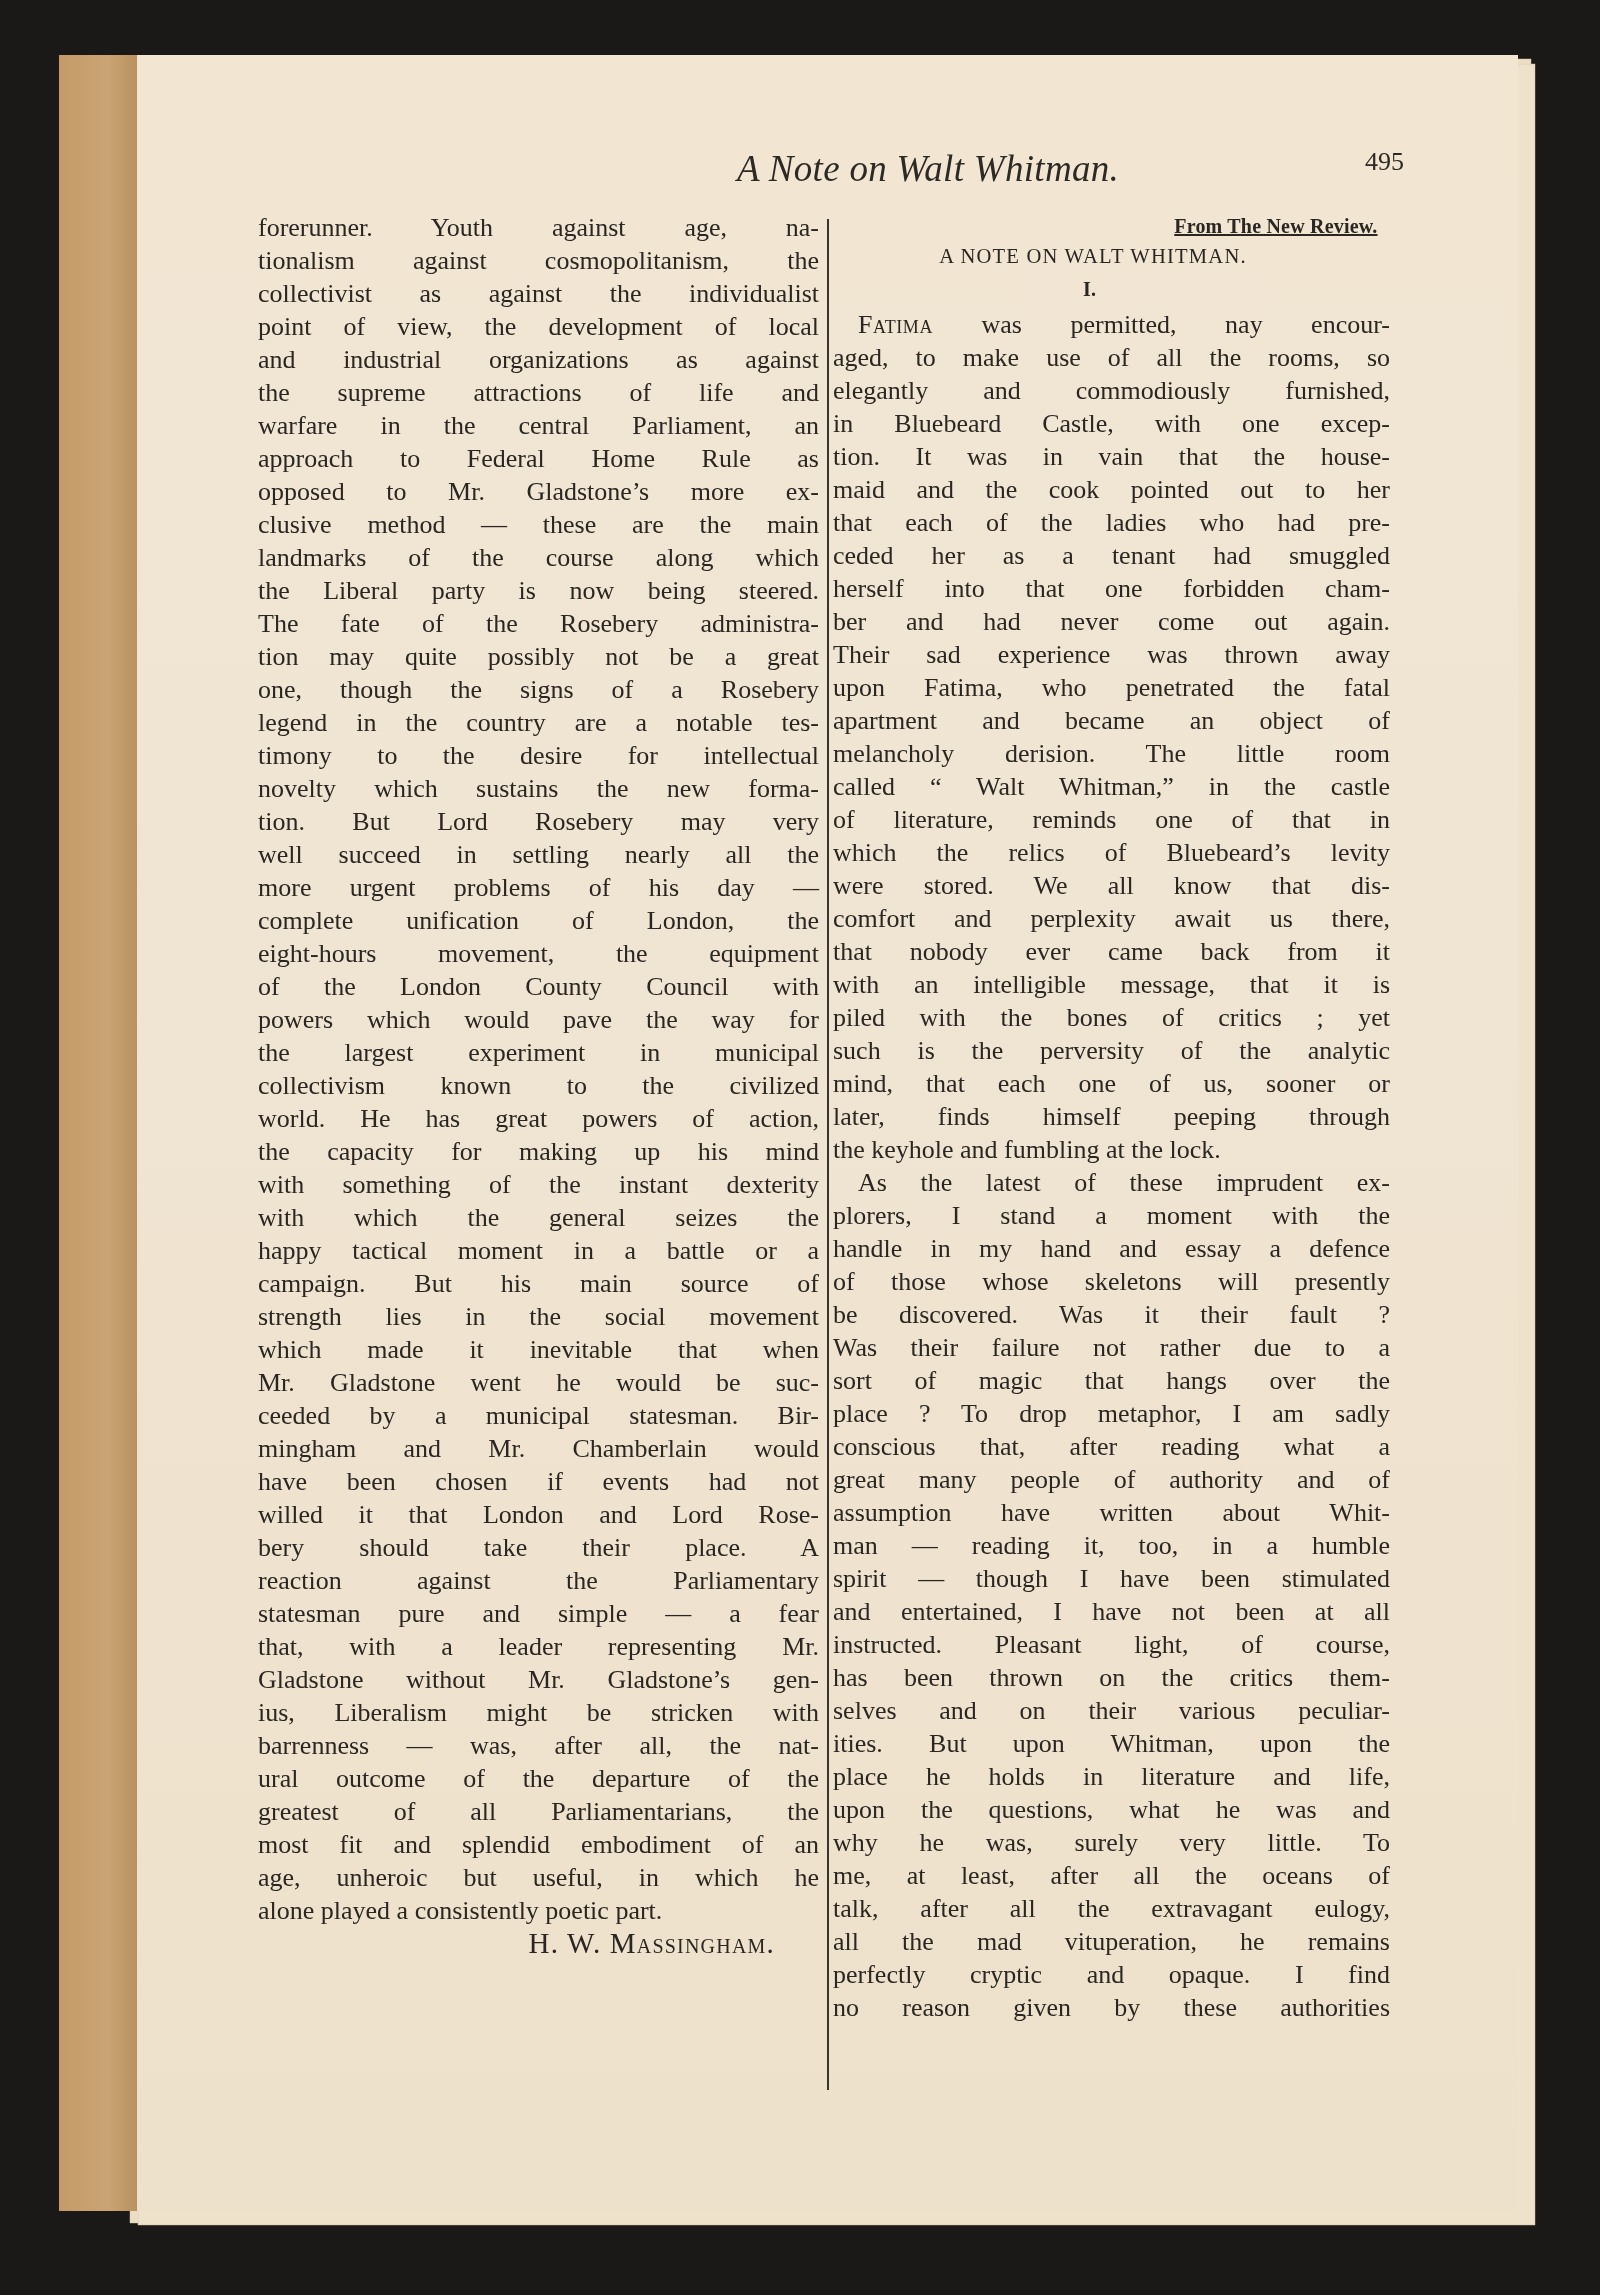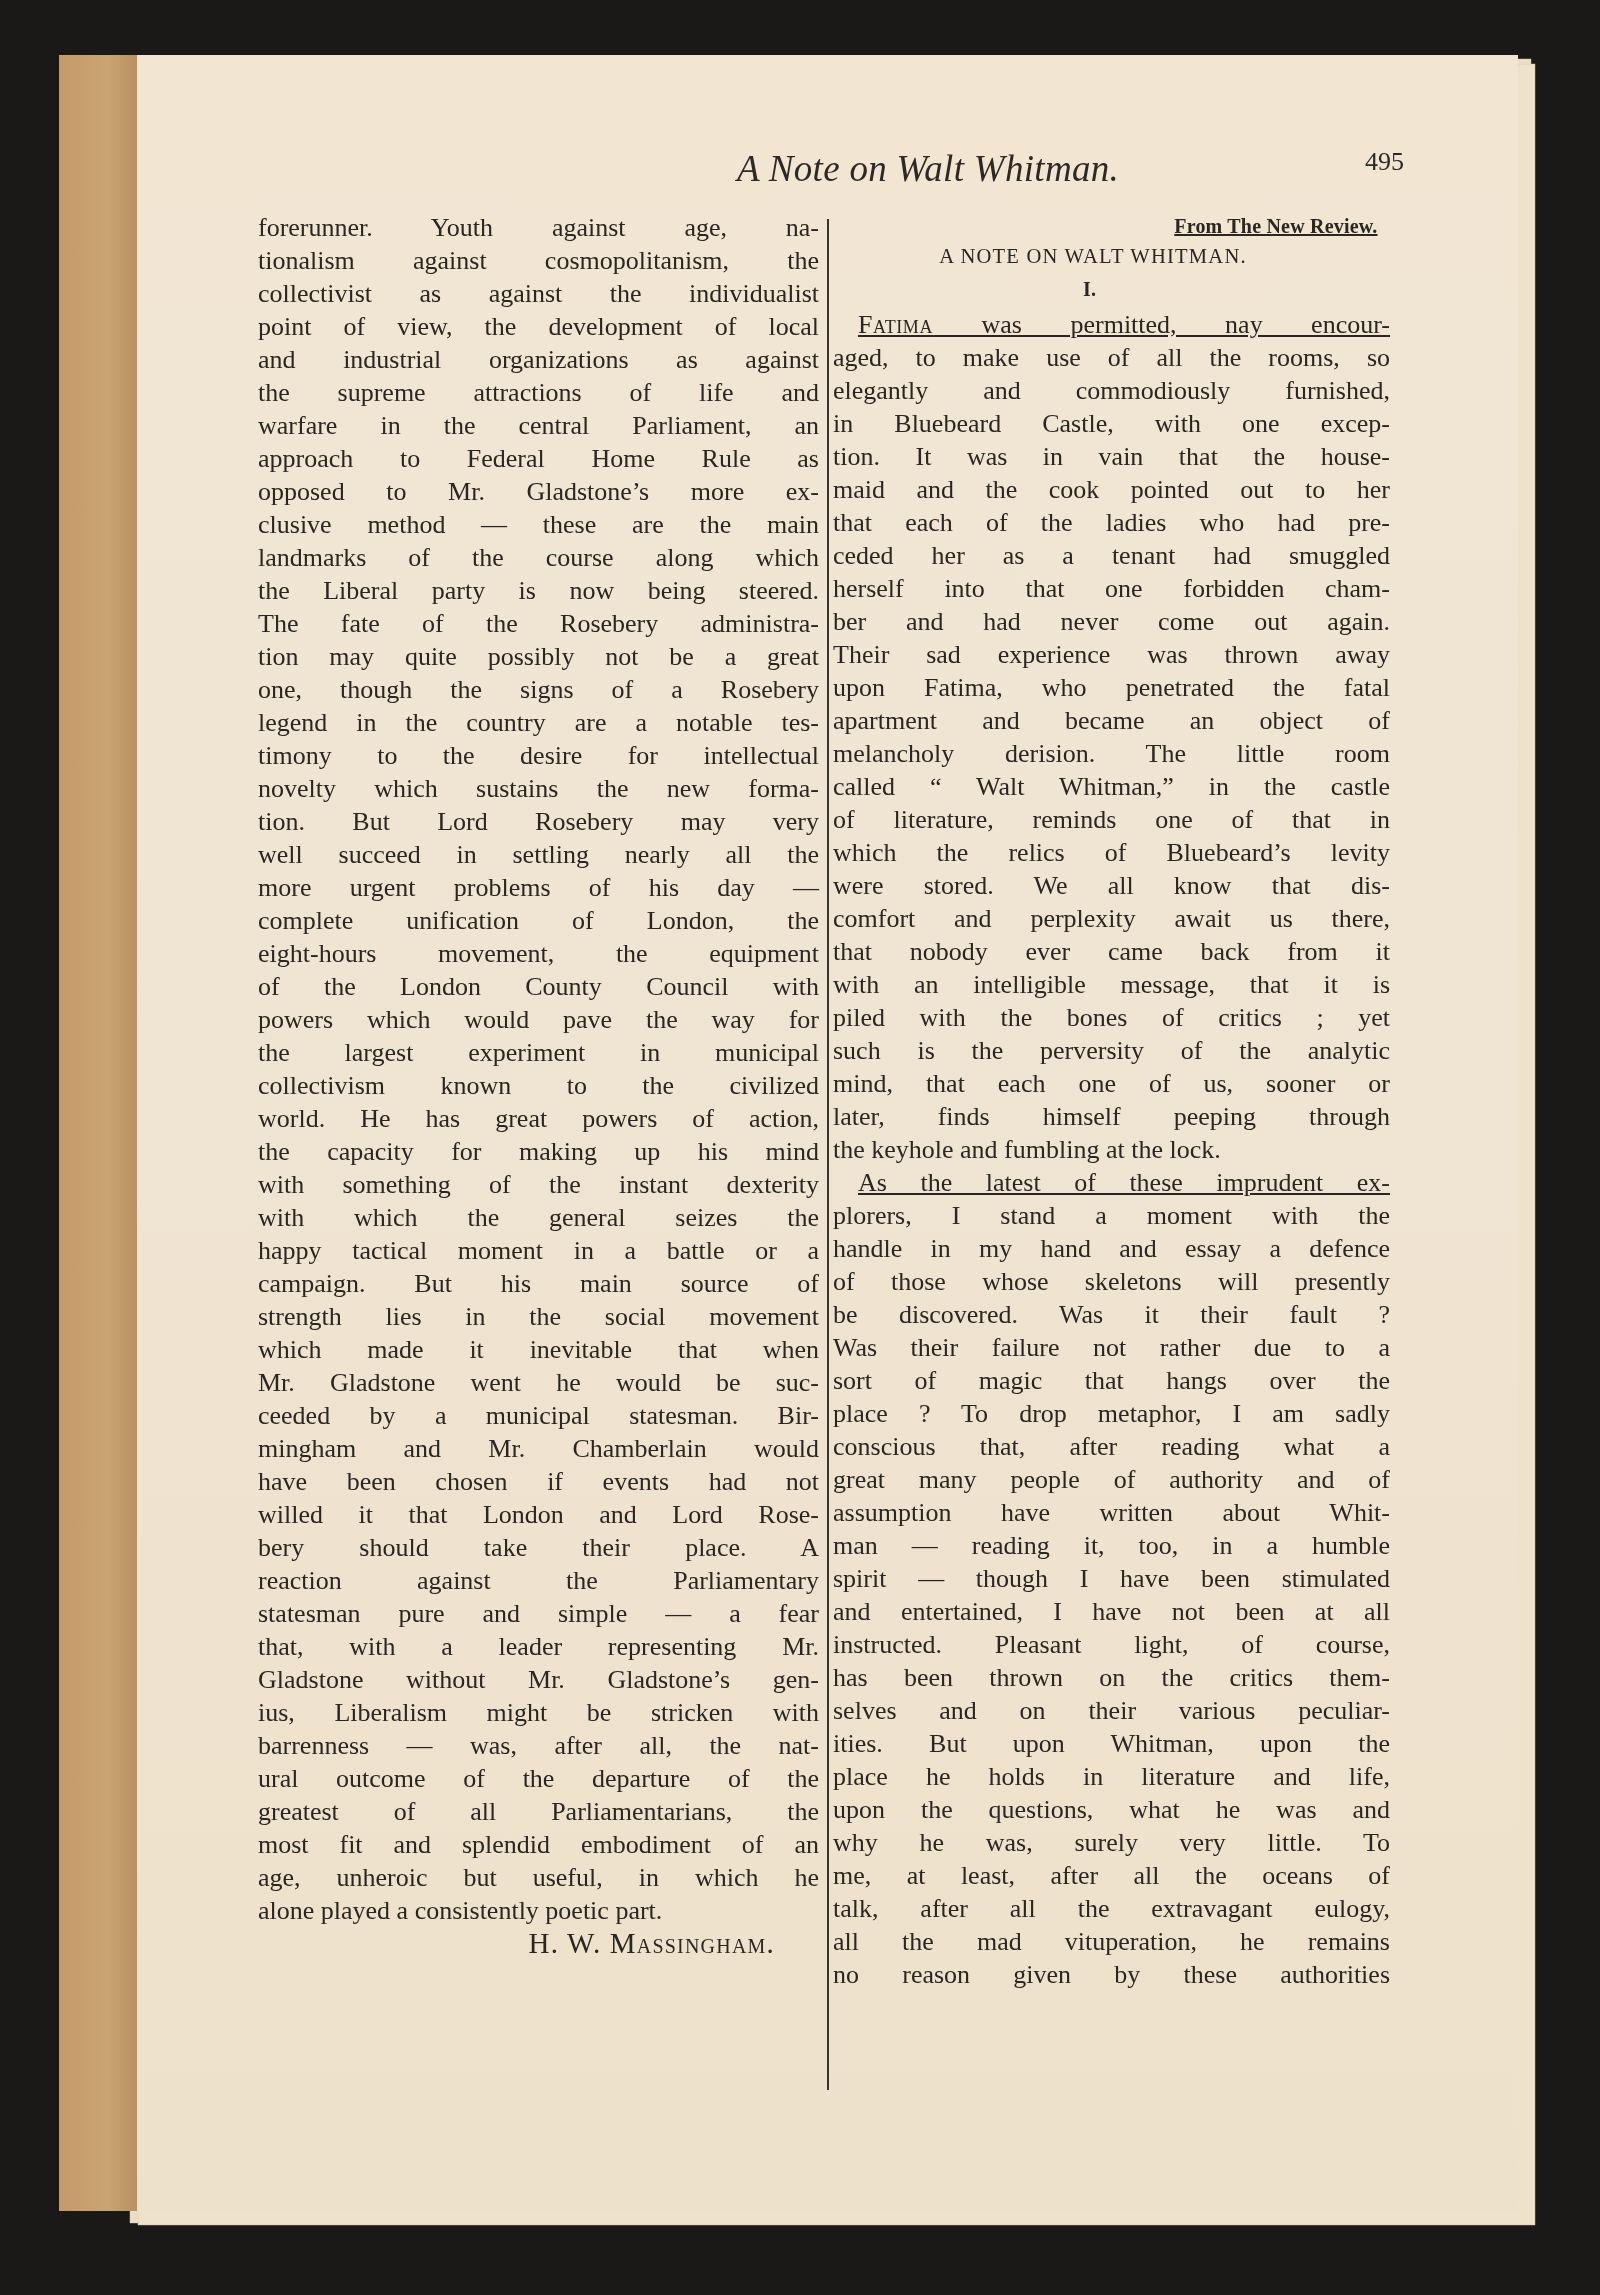--- a/index.html
+++ b/index.html
@@ -63,21 +63,21 @@
     padding-right: 12.5px; font-weight: bold; letter-spacing: 0.2px; text-decoration: underline;
   }
   .article-title {
     display: block; text-align: center; font-size: 20.6px; line-height: 29px;
     letter-spacing: 1.2px; padding-right: 37px;
   }
   .section-numeral {
     display: block; text-align: center; font-size: 20px; line-height: 37px;
     padding-right: 44px; font-weight: bold;
   }
-  .indent { padding-left: 25px; text-decoration: underline; }
+  .indent { padding-left: 25px; }
   .smallcaps { font-variant: small-caps; letter-spacing: 0.6px; }
   .signature {
     display: block; text-align: right; padding-right: 44px;
     font-variant: small-caps; letter-spacing: 1.2px; font-size: 29px; line-height: 33px;
   }
 </style>
 </head>
 <body>
 
 <div class="page-stack s2"></div>
@@ -198,17 +198,18 @@
         <span class="line">instructed. Pleasant light, of course,</span>
         <span class="line">has been thrown on the critics them-</span>
         <span class="line">selves and on their various peculiar-</span>
         <span class="line">ities. But upon Whitman, upon the</span>
         <span class="line">place he holds in literature and life,</span>
         <span class="line">upon the questions, what he was and</span>
         <span class="line">why he was, surely very little. To</span>
         <span class="line">me, at least, after all the oceans of</span>
         <span class="line">talk, after all the extravagant eulogy,</span>
         <span class="line">all the mad vituperation, he remains</span>
+        <span class="line">perfectly cryptic and opaque. I find</span>
         <span class="line">no reason given by these authorities</span>
       </div>
   </div>
 </div>
 
 
 </body></html>

